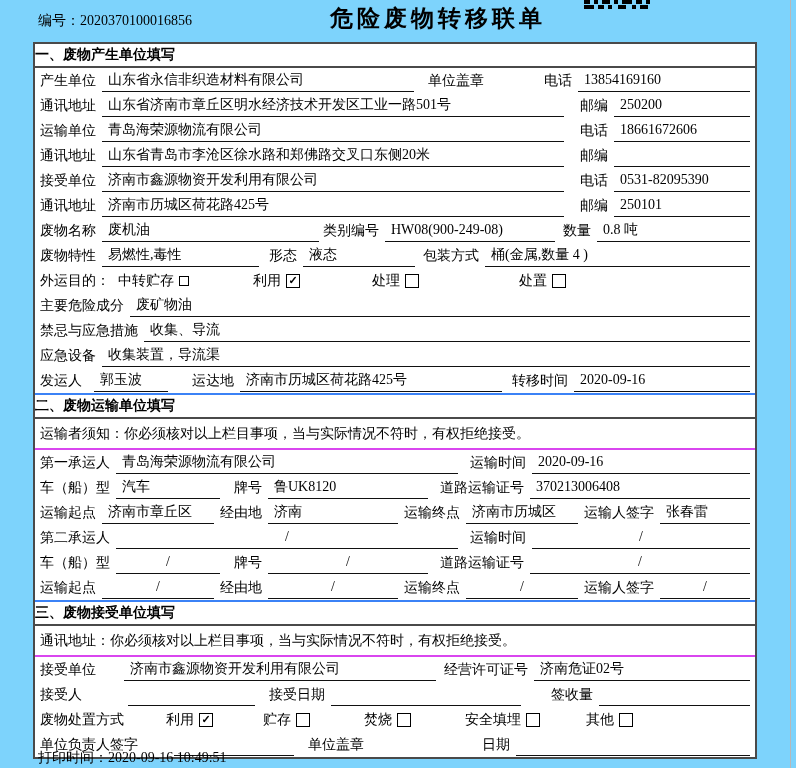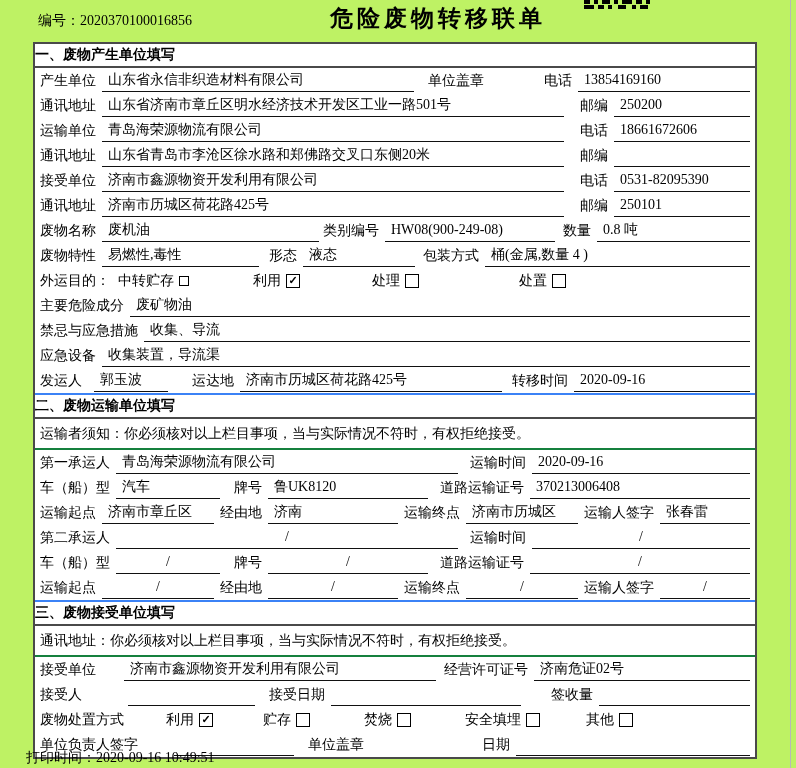--- a/index.html
+++ b/index.html
@@ -1,38 +1,38 @@
 <!DOCTYPE html>
 <html><head>
 <meta charset="utf-8">
 <style>
   html,body{margin:0;padding:0;background:#fff;}
-  .page{position:relative;width:796px;height:768px;background:#bef264;overflow:hidden;
+  .page{position:relative;width:796px;height:768px;background:#7dd3fc;overflow:hidden;
         font-family:"Liberation Serif","DejaVu Serif",serif;color:#000;}
   .serial{position:absolute;left:38px;top:12px;font-size:14px;white-space:nowrap;}
   .title{position:absolute;left:330px;top:3px;font-size:23px;font-weight:bold;letter-spacing:4px;white-space:nowrap;}
   .qr{position:absolute;left:584px;top:0;width:66px;height:9px;}
   .scan-edge{position:absolute;left:790px;top:0;width:1px;height:768px;background:#b8b8b8;}
   .form{position:absolute;left:33px;top:42px;width:720px;border:2px solid #4a4a4a;background:#fff;}
   .sec-header{height:22px;line-height:22px;font-size:14px;font-weight:bold;
               border-bottom:2px solid #4a4a4a;}
   .sec-header.bt{border-top:2px solid #3b82f6;}
   .row{display:flex;align-items:center;height:25px;line-height:23px;padding:0 5px;font-size:14px;white-space:nowrap;}
-  .row.notice{height:29px;line-height:29px;border-bottom:2px solid #15803d;}
+  .row.notice{height:29px;line-height:29px;border-bottom:2px solid #d946ef;}
   .lbl{margin-right:6px;white-space:nowrap;}
   .plain{white-space:nowrap;}
   .val{display:inline-block;border-bottom:1px solid #111;padding:0 6px;height:22px;line-height:22px;
        white-space:nowrap;overflow:visible;}
   .val.grow{flex:1;}
   .val.ctr{text-align:center;}
   .cbox{display:inline-block;width:12px;height:12px;border:1.5px solid #000;margin-left:5px;
         line-height:11px;text-align:center;font-size:11px;font-weight:bold;flex:0 0 auto;}
   .cbox.small{width:8px;height:8px;}
   .cbox.checked::after{content:"✓";}
-  .footer{position:absolute;left:26px;top:749px;font-size:14px;white-space:nowrap;}
+  .footer{position:absolute;left:38px;top:749px;font-size:14px;white-space:nowrap;}
 </style>
 </head>
 <body>
 
 <div class="page">
 
   <div class="serial">
     <span>编号：</span><span>2020370100016856</span>
   </div>
 

